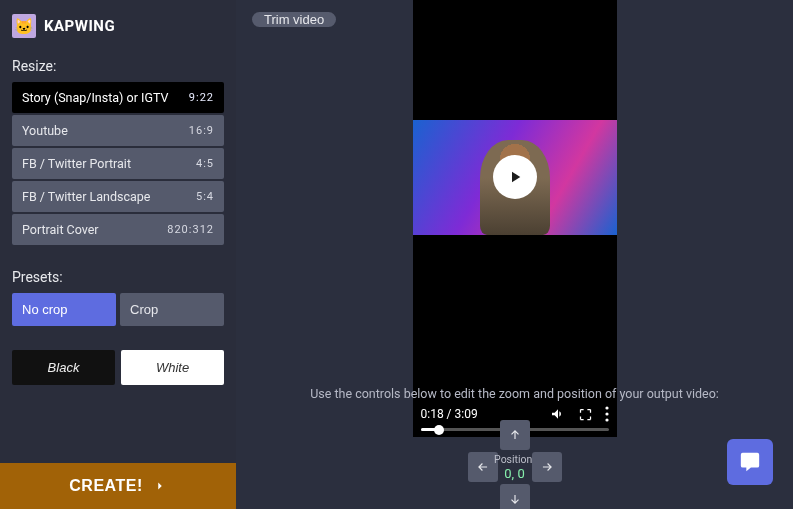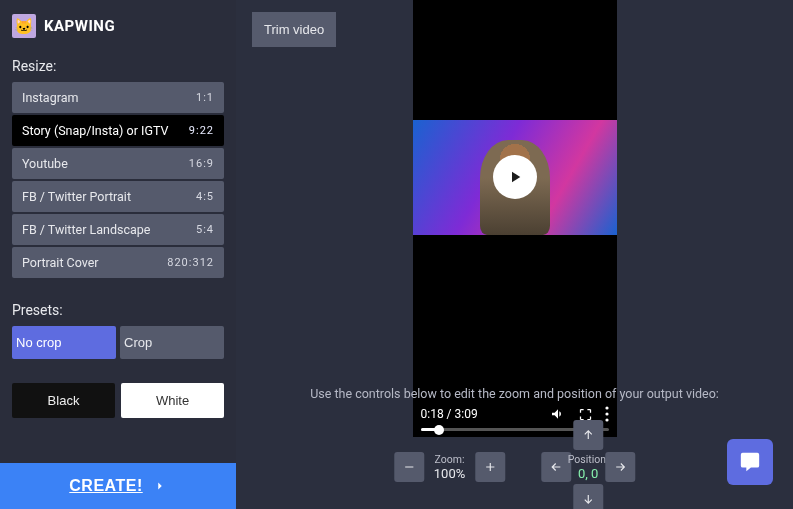--- a/index.html
+++ b/index.html
@@ -65,71 +65,71 @@
 .resize-item.active { background: #000000; color: #fff; }
 .resize-item .ratio { font-size: 11px; letter-spacing: 1px; color: #d7d9e2; }
 .resize-item.active .ratio { color: #e9ecff; }
 .preset-row { display: flex; gap: 4px; margin-bottom: 24px; }
 .preset-btn {
   flex: 1;
   background: #555a6c;
   color: #e7e8ec;
   font-size: 13px;
   border: none;
-  padding: 9px 4px;
+  padding: 9px 10px;
   text-align: left;
   border-radius: 2px;
   cursor: pointer;
 }
 .preset-btn.active { background: #5e6ce0; color: #fff; }
 .bg-row { display: flex; gap: 6px; }
 .bg-btn {
   flex: 1;
   padding: 9px 0;
   font-size: 13px;
   border-radius: 2px;
   border: 1px solid transparent;
   cursor: pointer;
+  font-style: italic;
 }
 .bg-black { background: #111; color: #eee; }
 .bg-white { background: #fff; color: #333; }
 .create-btn {
   position: absolute;
   bottom: 0;
   left: 0;
   width: 100%;
-  background: #3b82f6;
+  background: #a16207;
   color: #fff;
   border: none;
   padding: 14px 0;
   font-size: 16px;
   font-weight: 700;
   letter-spacing: 0.5px;
   cursor: pointer;
   display: flex;
   align-items: center;
   justify-content: center;
   gap: 10px;
-  text-decoration: underline;
 }
 .main {
   flex: 1;
   position: relative;
   background: #2b2f3e;
 }
 .trim-btn {
   position: absolute;
   top: 12px;
   left: 16px;
   background: #565b6d;
   color: #e7e8ec;
   border: none;
-  padding: 10px 12px;
+  padding: 0 12px;
   font-size: 13px;
-  border-radius: 0;
+  border-radius: 8px;
   cursor: pointer;
 }
 .video-container {
   position: absolute;
   top: 0;
   left: 50%;
   transform: translateX(-50%);
   width: 204px;
   height: 437px;
   background: #000;
@@ -281,24 +281,20 @@
 
 <div class="sidebar">
   <div class="sidebar-inner">
     <div class="brand">
       <div class="brand-logo">🐱</div>
       <div class="brand-name">KAPWING</div>
     </div>
 
     <div class="section-label">Resize:</div>
     <div class="resize-list">
-      <div class="resize-item">
-        <span>Instagram</span>
-        <span class="ratio">1:1</span>
-      </div>
       <div class="resize-item active">
         <span>Story (Snap/Insta) or IGTV</span>
         <span class="ratio">9:22</span>
       </div>
       <div class="resize-item">
         <span>Youtube</span>
         <span class="ratio">16:9</span>
       </div>
       <div class="resize-item">
         <span>FB / Twitter Portrait</span>
@@ -372,36 +368,20 @@
       <div class="progress">
         <div class="progress-fill"></div>
         <div class="progress-thumb"></div>
       </div>
     </div>
   </div>
 
   <div class="hint">Use the controls below to edit the zoom and position of your output video:</div>
 
   <div class="controls-area">
-    <div class="zoom-group">
-      <button class="sq-btn">
-        <svg width="14" height="14" viewBox="0 0 24 24" fill="none" stroke="#e7e8ec" stroke-width="2">
-            <path d="M5 12h14"></path>
-          </svg>
-      </button>
-      <div class="zoom-label-box">
-        <div class="zoom-label">Zoom:</div>
-        <div class="zoom-value">100%</div>
-      </div>
-      <button class="sq-btn">
-        <svg width="14" height="14" viewBox="0 0 24 24" fill="none" stroke="#e7e8ec" stroke-width="2">
-            <path d="M12 5v14M5 12h14"></path>
-          </svg>
-      </button>
-    </div>
 
     <div class="position-group">
       <div class="dpad">
         <span></span>
         <button class="sq-btn">
           <svg width="14" height="14" viewBox="0 0 24 24" fill="none" stroke="#e7e8ec" stroke-width="2">
               <path d="M12 19V5M6 11l6-6 6 6"></path>
             </svg>
         </button>
         <span></span>

